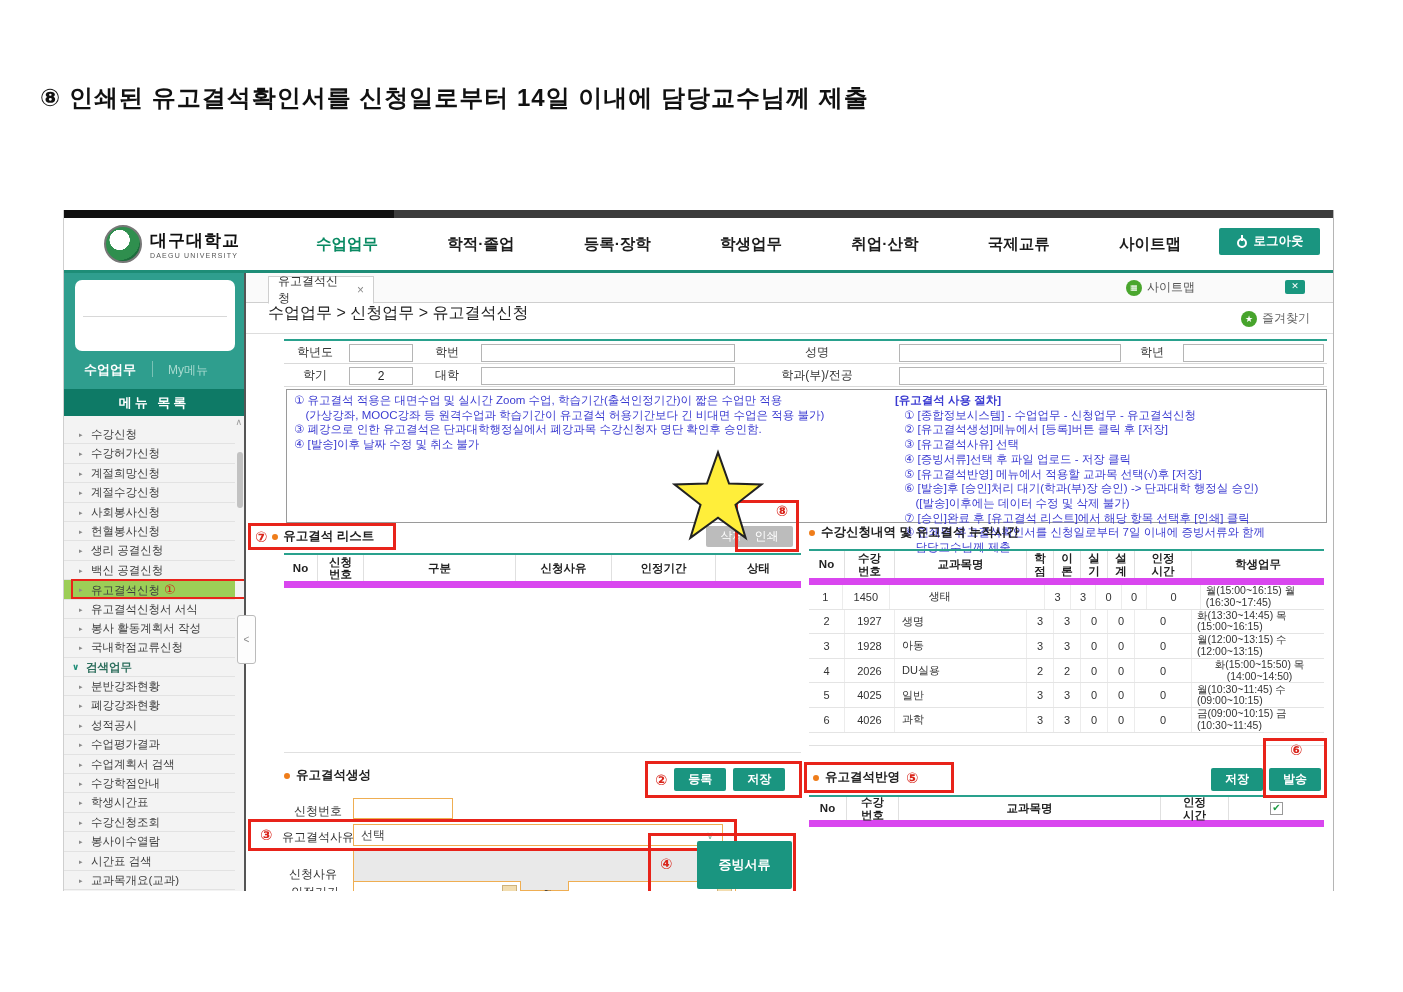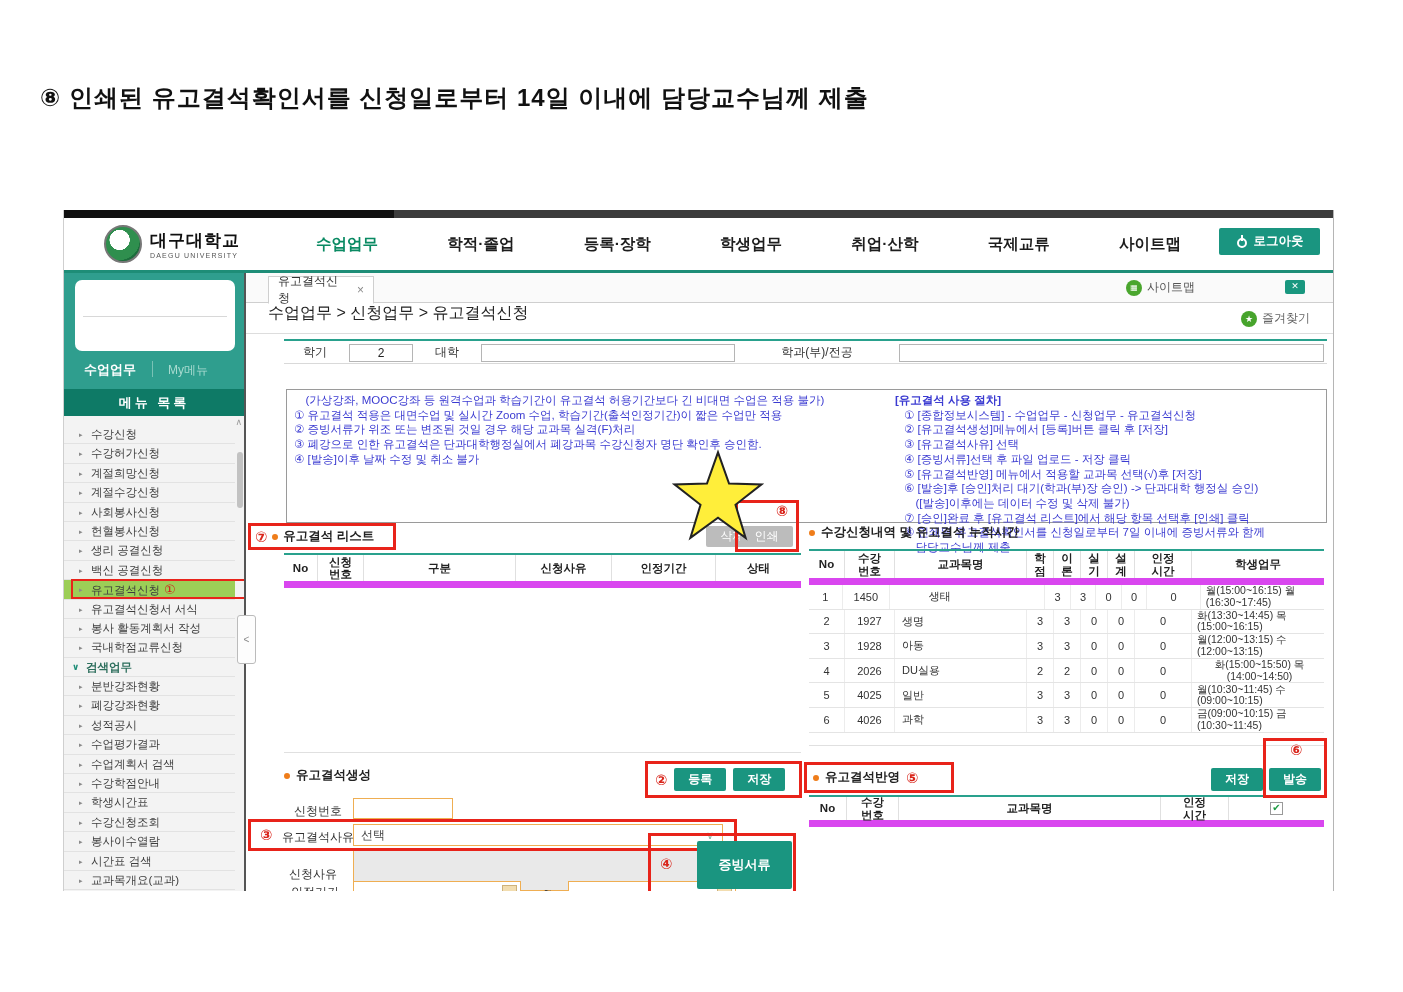--- a/index.html
+++ b/index.html
@@ -250,34 +250,43 @@
     <div class="breadcrumb-bar">
       <span class="breadcrumb">수업업무 &gt; 신청업무 &gt; 유고결석신청</span>
       <span class="favorite-link">
         <span class="star-circle">★</span>
         <span>즐겨찾기</span>
       </span>
     </div>
 
     <div class="stu-form">
       <div class="sf-row">
+        <div class="sf-label" style="width:62px">학년도</div>
+        <div class="sf-cell" style="width:70px"><input value="" style=""></div>
+        <div class="sf-label" style="width:62px">학번</div>
+        <div class="sf-cell" style="width:260px"><input value="" style=""></div>
+        <div class="sf-label" style="width:158px">성명</div>
+        <div class="sf-cell" style="width:228px"><input value="" style=""></div>
+        <div class="sf-label" style="width:56px">학년</div>
+        <div class="sf-cell" style="width:147px"><input value="" style=""></div>
+      </div>
+      <div class="sf-row">
         <div class="sf-label" style="width:62px">학기</div>
         <div class="sf-cell" style="width:70px"><input value="2" style=""></div>
         <div class="sf-label" style="width:62px">대학</div>
         <div class="sf-cell" style="width:260px"><input value="" style=""></div>
         <div class="sf-label" style="width:158px">학과(부)/전공</div>
         <div class="sf-cell" style="width:431px"><input value="" style=""></div>
       </div>
     </div>
 
     <div class="notice-box">
       <div class="notice-col" id="notice-left-lines">
+          <div>① 유고결석 적용은 대면수업 및 실시간 Zoom 수업, 학습기간(출석인정기간)이 짧은 수업만 적용</div>
           <div>　(가상강좌, MOOC강좌 등 원격수업과 학습기간이 유고결석 허용기간보다 긴 비대면 수업은 적용 불가)</div>
-          <div>① 유고결석 적용은 대면수업 및 실시간 Zoom 수업, 학습기간(출석인정기간)이 짧은 수업만 적용</div>
-          <div>② 증빙서류가 위조 또는 변조된 것일 경우 해당 교과목 실격(F)처리</div>
           <div>③ 폐강으로 인한 유고결석은 단과대학행정실에서 폐강과목 수강신청자 명단 확인후 승인함.</div>
           <div>④ [발송]이후 날짜 수정 및 취소 불가</div>
         </div>
       <div class="notice-col" id="notice-right-lines">
           <div class="nt">[유고결석 사용 절차]</div>
           <div>① [종합정보시스템] - 수업업무 - 신청업무 - 유고결석신청</div>
           <div>② [유고결석생성]메뉴에서 [등록]버튼 클릭 후 [저장]</div>
           <div>③ [유고결석사유] 선택</div>
           <div>④ [증빙서류]선택 후 파일 업로드 - 저장 클릭</div>
           <div>⑤ [유고결석반영] 메뉴에서 적용할 교과목 선택(√)후 [저장]</div>

